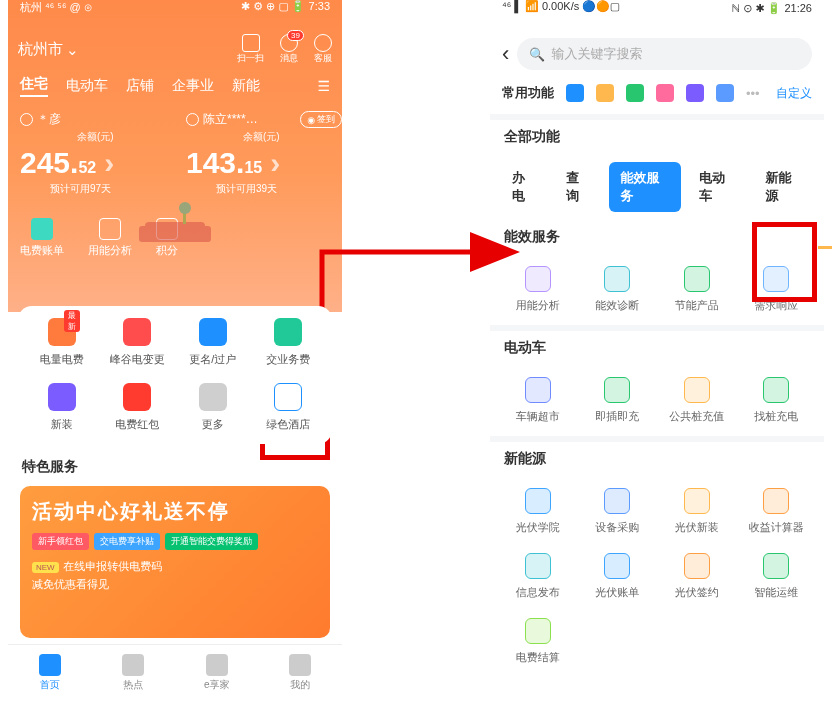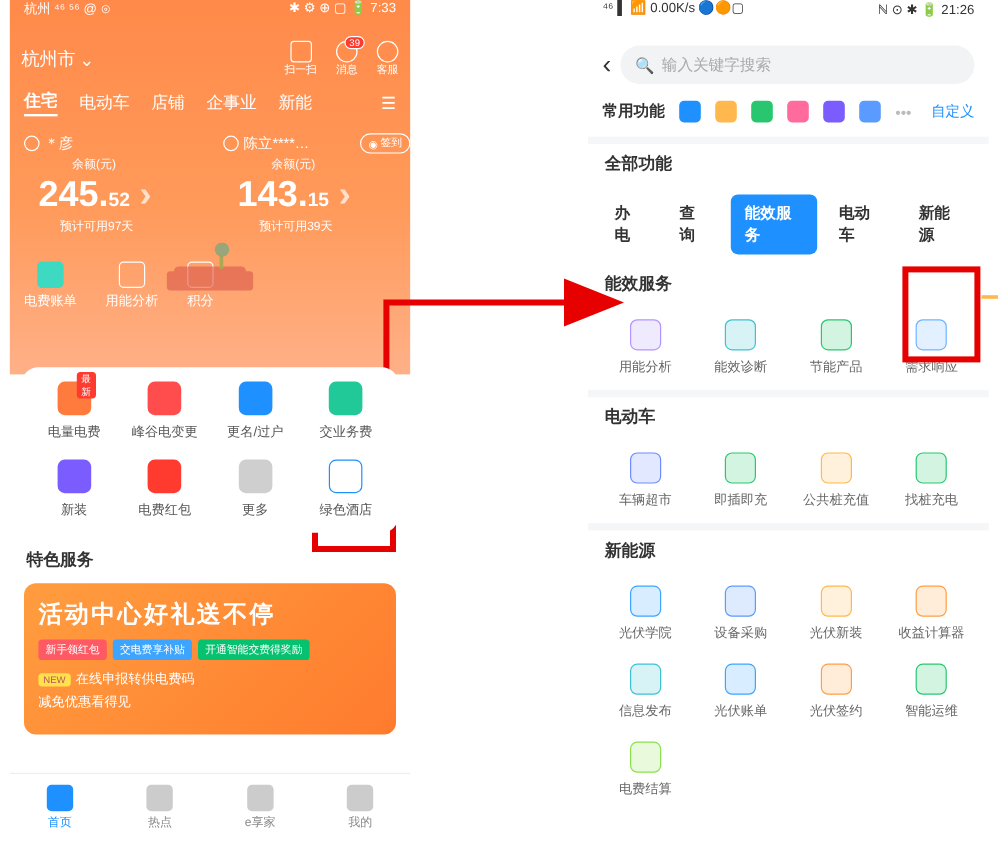--- a/index.html
+++ b/index.html
@@ -21,38 +21,38 @@
 .topicons{display:flex;gap:16px}
 .topi{display:flex;flex-direction:column;align-items:center;font-size:9px;position:relative}
 .topi .ic{width:18px;height:18px;border:1.5px solid #fff;border-radius:3px}
 .badge{position:absolute;top:-4px;right:-6px;background:#ff3b30;border:1px solid #fff;border-radius:8px;font-size:8px;padding:0 3px}
 .tabs{display:flex;gap:18px;padding:6px 12px;font-size:14px;align-items:center}
 .tabs .act{font-weight:700;border-bottom:2px solid #fff;padding-bottom:2px}
 .cards{display:flex;gap:10px;padding:8px 0 8px 12px}
 .acct{flex:0 0 156px;position:relative}
 .acctn{font-size:12px;margin-bottom:2px;display:flex;align-items:center;gap:4px}
 .aci{width:13px;height:13px;border:1.5px solid #fff;border-radius:50%;display:inline-block}
-.bal-lab{font-size:10px;margin-left:40px;opacity:.95}
-.bal{font-size:30px;font-weight:700;display:flex;align-items:baseline;margin:2px 12px}
+.bal-lab{font-size:10px;margin-left:57px;opacity:.95}
+.bal{font-size:30px;font-weight:700;display:flex;align-items:baseline;margin:2px 0}
 .bal .cents{font-size:16px}
 .bal .arhd{margin-left:8px;opacity:.7}
 .est{font-size:10px;margin-left:30px}
 .goto{position:absolute;right:0;top:0;border:1px solid #fff;border-radius:10px;font-size:9px;padding:1px 6px;display:flex;align-items:center;gap:2px}
 .quick{display:flex;align-items:center;padding:14px 12px 6px;font-size:11px}
 .quick .qi{display:flex;flex-direction:column;align-items:center;margin-right:24px}
 .quick .qi .qic{width:22px;height:22px;border:1.5px solid #fff;border-radius:4px;margin-bottom:3px}
 .paybtn{margin-left:auto;background:#fff;border-radius:20px;padding:8px 20px;display:flex;align-items:center;gap:6px;color:#333;font-weight:700;font-size:15px}
 .paybtn .rob{width:22px;height:22px;background:#efefef;border-radius:50%;position:relative}
 .sofa{position:absolute;left:50%;bottom:64px;transform:translateX(-50%);width:80px;height:46px;opacity:.6}
 .grid8{background:#fff;border-radius:14px;margin:-6px 10px 0;padding:12px 6px;display:grid;grid-template-columns:repeat(4,1fr);gap:16px 0;position:relative;z-index:2}
 .gitem{display:flex;flex-direction:column;align-items:center;font-size:11px;color:#555}
 .gic{width:28px;height:28px;border-radius:6px;margin-bottom:6px;position:relative}
 .zx{position:absolute;top:-8px;left:16px;background:#ff3b30;color:#fff;font-size:8px;padding:0 4px;border-radius:3px}
 .sect-t{font-size:14px;font-weight:700;color:#333;padding:14px 14px 10px}
-.banner{margin:0 12px;height:126px;background:linear-gradient(135deg,#ff9d3f,#ff7b2e);border-radius:10px;color:#fff;padding:12px;position:relative;overflow:hidden}
+.banner{margin:0 12px;height:152px;background:linear-gradient(135deg,#ff9d3f,#ff7b2e);border-radius:10px;color:#fff;padding:12px;position:relative;overflow:hidden}
 .banner h3{font-size:20px;font-weight:700;letter-spacing:2px;margin-bottom:8px}
 .pills{display:flex;gap:5px;margin-bottom:6px}
 .pill{font-size:9px;padding:2px 6px;border-radius:3px;color:#fff}
 .p1{background:#ff5964}
 .p2{background:#3da5ff}
 .p3{background:#06c270}
 .nw{background:#ffe14d;color:#b55;font-size:8px;padding:1px 4px;border-radius:3px;display:inline-block}
 .bline{font-size:11px;margin:3px 0}
 .botnav{position:absolute;bottom:0;left:0;right:0;height:56px;background:#fff;display:flex;border-top:1px solid #eee}
 .bn{flex:1;display:flex;flex-direction:column;align-items:center;justify-content:center;font-size:10px;color:#888}

